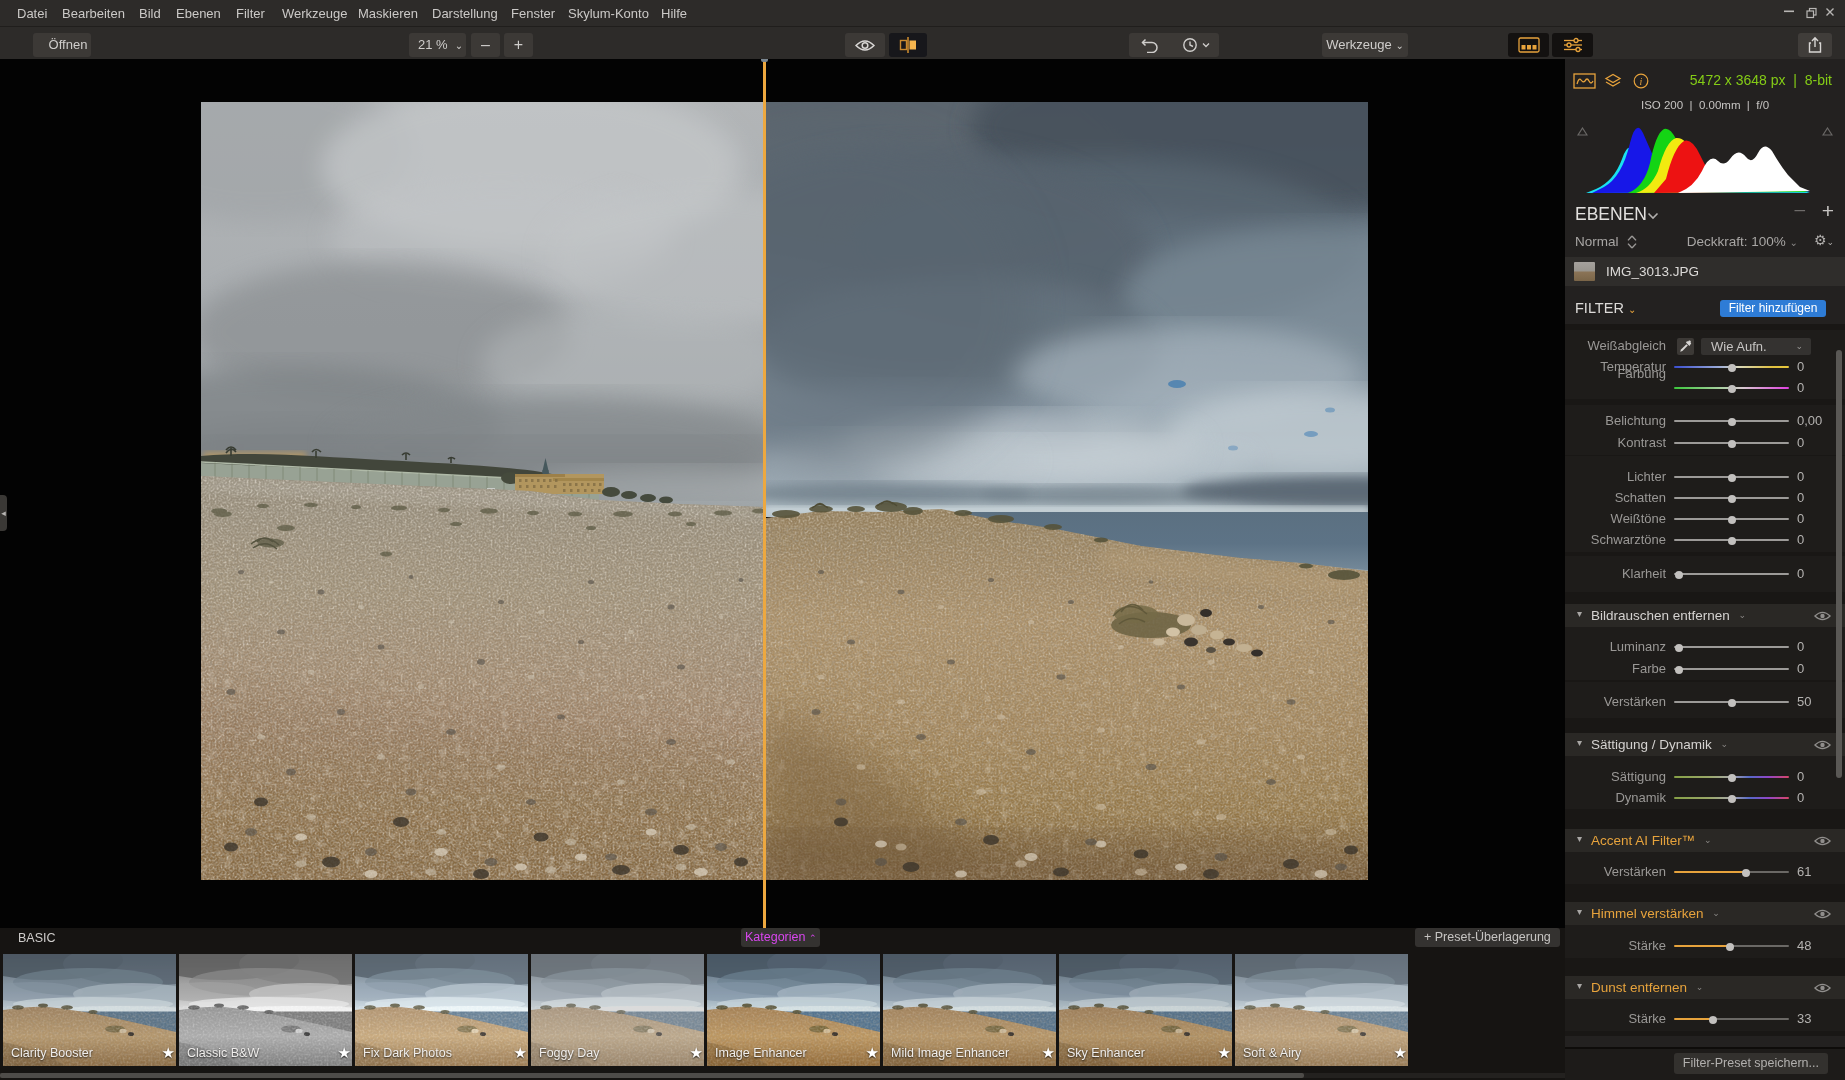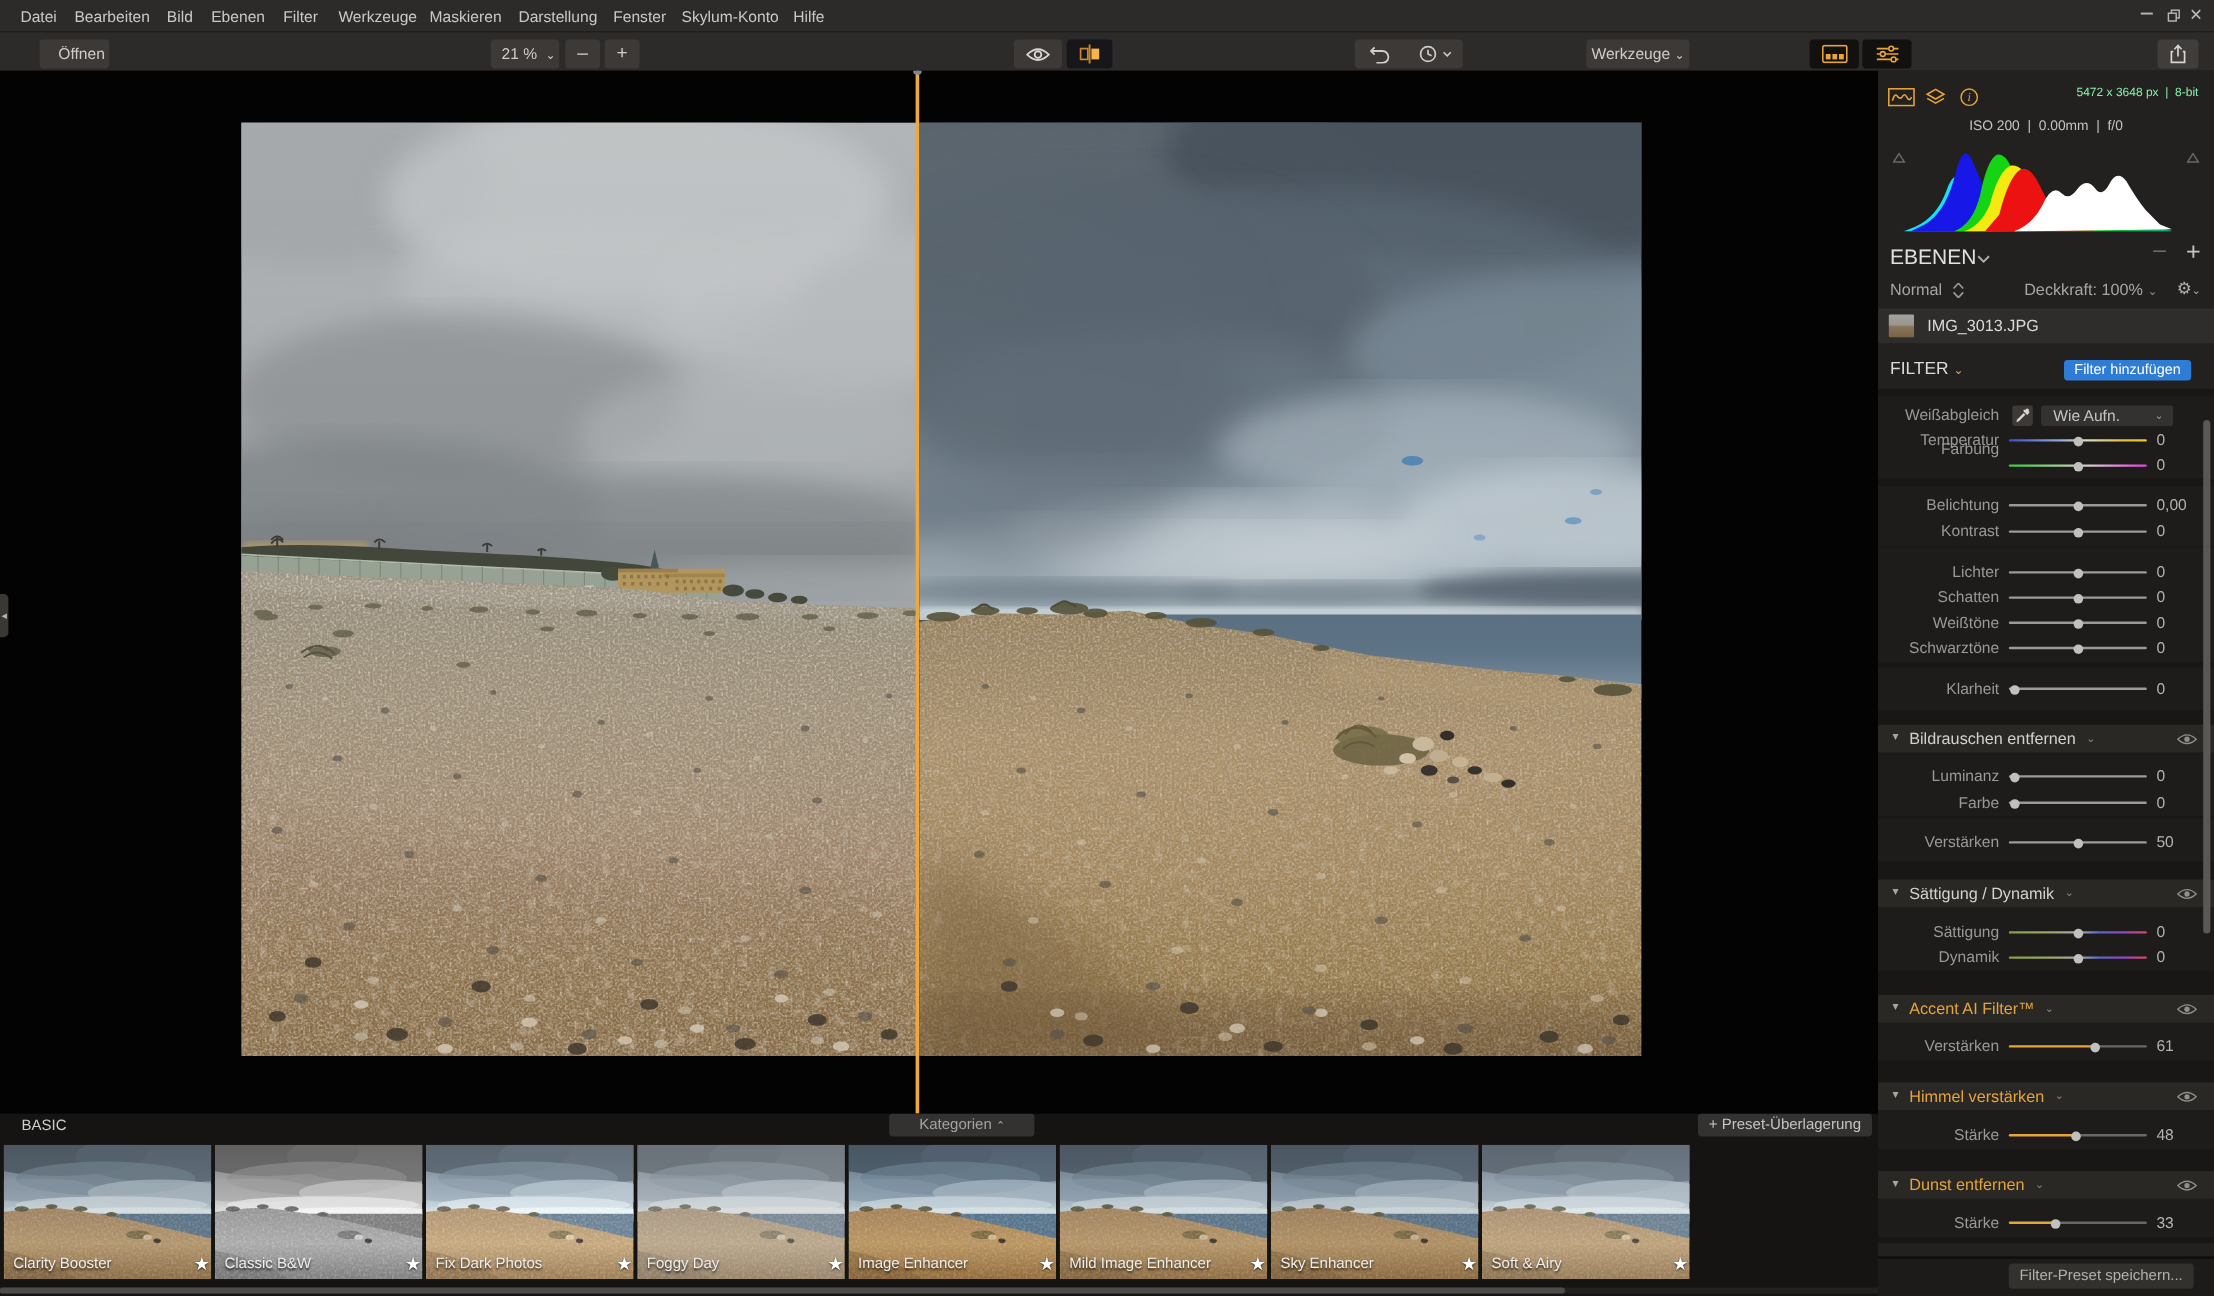--- a/index.html
+++ b/index.html
@@ -532,21 +532,21 @@
 </div>
 <div class="sidebar">
   <svg style="position:absolute; left:8px; top:14px;" width="80" height="16" viewBox="0 0 80 16">
     <rect x="1" y="1" width="21" height="14" fill="none" stroke="#e7a33c" stroke-width="1.3"></rect>
     <path d="M4 11 Q6 4 8 7 T12 8 Q14 4 16 8 T20 8" fill="none" stroke="#e7a33c" stroke-width="1.3"></path>
     <path d="M33 5.5 L40 1.5 L47 5.5 L40 9.5 Z" fill="none" stroke="#e7a33c" stroke-width="1.3"></path>
     <path d="M33 9 L40 13 L47 9" fill="none" stroke="#e7a33c" stroke-width="1.3"></path>
     <circle cx="68" cy="8" r="6.8" fill="none" stroke="#e7a33c" stroke-width="1.2"></circle>
     <text x="68" y="11.5" font-size="10" font-style="italic" font-family="Liberation Serif" fill="#e7a33c" text-anchor="middle">i</text>
   </svg>
-  <span style="position:absolute; right:13px; top:13px; color:#86efac; font-size:10px;">5472 x 3648 px&nbsp; |&nbsp; 8-bit</span>
+  <span style="position:absolute; right:13px; top:13px; color:#84cc16; font-size:14px;">5472 x 3648 px&nbsp; |&nbsp; 8-bit</span>
   <span style="position:absolute; left:0; right:0; top:40px; text-align:center; color:#c6c4c2; font-size:11.5px;">ISO 200&nbsp; |&nbsp; 0.00mm&nbsp; |&nbsp; f/0</span>
   <svg style="position:absolute; left:21px; top:56px;" width="224" height="78" viewBox="0 0 224 78">
     <path d="M0 78 L10 74 Q28 66 36 44 Q42 26 48 36 Q56 54 66 63 Q80 72 100 71 Q130 69 160 66 Q185 64 200 70 L214 75 L224 78 Z" fill="#19e0f0"></path>
     <path d="M6 78 L18 72 Q36 62 44 28 Q50 4 57 18 Q64 34 72 52 Q82 65 96 69 L120 71 Q160 70 186 58 Q196 52 202 62 L214 73 L224 77 Z" fill="#1717e8"></path>
     <path d="M42 78 Q58 72 64 48 Q70 18 78 14 Q84 12 90 24 Q98 44 108 56 Q118 64 128 60 Q138 54 146 57 Q154 61 162 52 Q168 45 174 52 Q182 62 192 68 L206 74 L224 77 Z" fill="#14d414"></path>
     <path d="M50 78 Q64 74 72 56 Q80 26 90 23 Q100 22 108 40 Q118 62 130 68 L144 72 L158 72 L172 73 L186 75 L198 76 Z" fill="#f2ea10"></path>
     <path d="M68 78 L80 64 Q88 32 98 26 Q106 23 114 40 Q124 62 136 70 L148 75 L160 77 Z" fill="#ed1212"></path>
     <path d="M92 78 Q108 72 116 56 Q124 38 132 46 Q138 52 144 44 Q152 32 160 42 Q166 50 172 38 Q178 26 186 36 Q194 50 202 60 L214 72 L224 76 Z" fill="#ffffff"></path>
   </svg>
   <svg style="position:absolute; left:12px; top:68px;" width="11" height="9" viewBox="0 0 11 9">
@@ -745,21 +745,21 @@
         <ellipse cx="112" cy="75" rx="10" ry="3.5" fill="#6b6242" opacity="0.8"></ellipse>
         <ellipse cx="120" cy="77" rx="3.5" ry="2.2" fill="#c9b89b"></ellipse>
           <ellipse cx="128" cy="80" rx="3" ry="2" fill="#38322c"></ellipse>
         <path d="M0 88 Q40 96 62 112 L0 112 Z" fill="#6e5839" opacity="0.4"></path>
         <rect x="0" y="52" width="173" height="60" filter="url(#specL)" opacity="0.25"></rect>
         <rect x="0" y="60" width="173" height="52" filter="url(#specD)" opacity="0.3"></rect>
       </symbol>
     </defs>
   </svg>
   <span style="position:absolute; left:18px; top:3px; color:#cfcdcb; font-size:12.5px;">BASIC</span>
-  <div style="position:absolute; left:741px; top:0px; height:19px; padding:0 25px; background:#343230; border-radius:3px; color:#a3a3a3; font-size:12.5px; line-height:19px;">Kategorien <span style="font-size:9px;">⌃</span></div>
+  <div style="position:absolute; left:741px; top:0px; height:19px; padding:0 4px; background:#343230; border-radius:3px; color:#d946ef; font-size:12.5px; line-height:19px;">Kategorien <span style="font-size:9px;">⌃</span></div>
   <div style="position:absolute; left:1415px; top:0px; height:19px; padding:0 9px; background:#343230; border-radius:3px; color:#c6c4c2; font-size:12.5px; line-height:19px;">+ Preset-Überlagerung</div>
   <div class="thumb" style="left:3px;"><svg width="173" height="112" style="filter:contrast(1.04);">
         <use href="#mini"></use>
       </svg><span class="tname">Clarity Booster</span><span class="tstar">★</span></div>
   <div class="thumb" style="left:179px;"><svg width="173" height="112" style="filter:grayscale(1) contrast(1.02) brightness(1.12);">
         <use href="#mini"></use>
       </svg><span class="tname">Classic B&amp;W</span><span class="tstar">★</span></div>
   <div class="thumb" style="left:355px;"><svg width="173" height="112" style="filter:brightness(1.13) saturate(0.95);">
         <use href="#mini"></use>
       </svg><span class="tname">Fix Dark Photos</span><span class="tstar">★</span></div>

